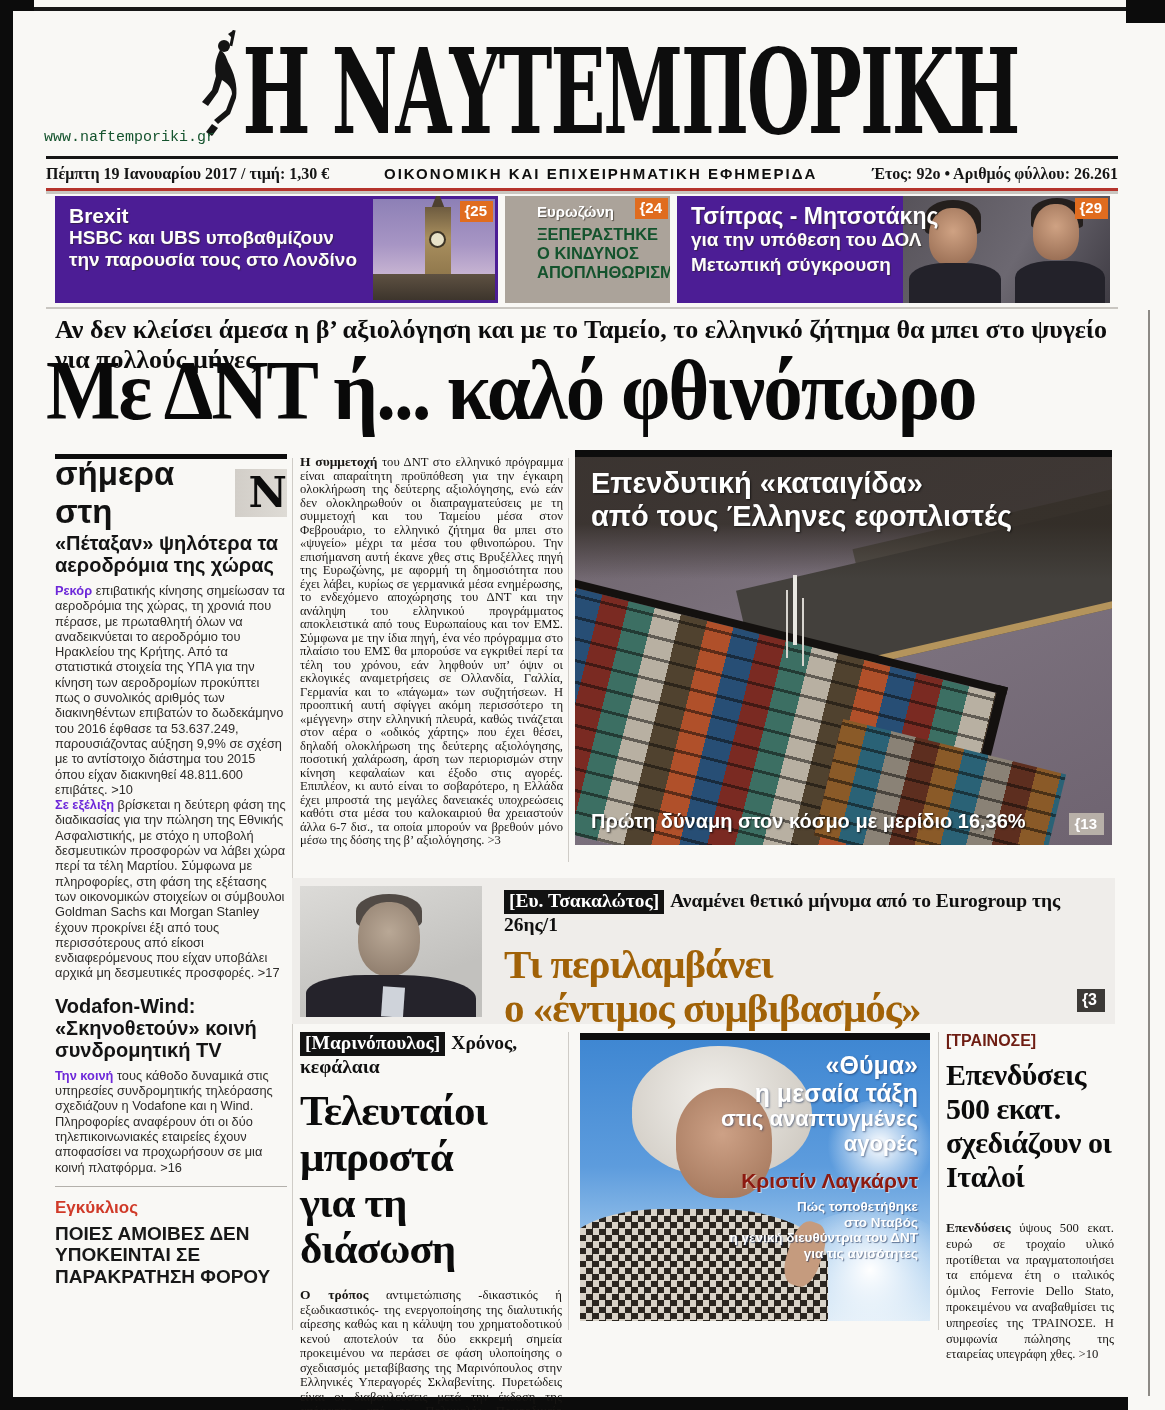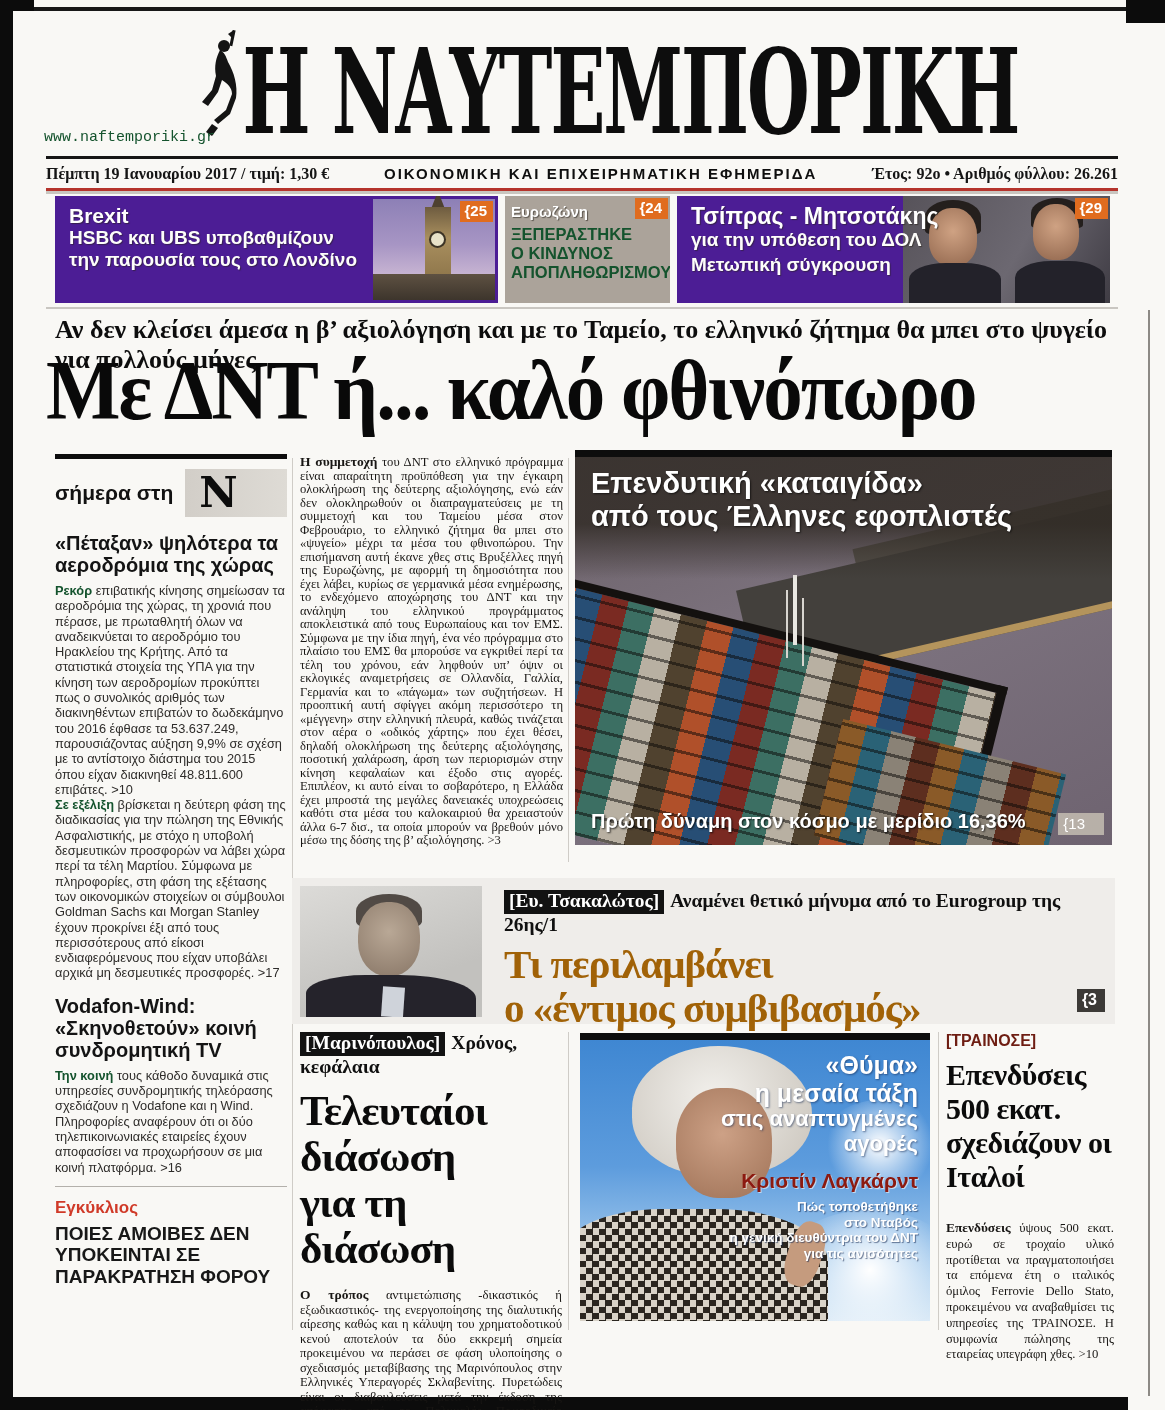--- a/index.html
+++ b/index.html
@@ -56,26 +56,26 @@
   .lead-headline{left:46px;top:342px;width:1085px;font-family:"Liberation Serif",serif;font-weight:900;font-size:79px;
         letter-spacing:-2px;color:#090909;transform:scaleY(1.08);transform-origin:top left;white-space:nowrap;}
 
   
   .v-div{background:#cfccc7;width:1px;}
 
   
   .sidebar{left:55px;top:454px;width:232px;height:878px;overflow:hidden;}
   .sb-rule{height:5px;background:#0d0d0d;margin-bottom:9px;}
   .sb-head{display:flex;align-items:center;height:50px;margin-bottom:6px;}
-  .sb-head .lbl{font-weight:bold;font-size:21px;color:#121212;}
+  .sb-head .lbl{font-weight:bold;font-size:33px;color:#121212;}
   .n-box{flex:1;margin-left:12px;height:48px;background:linear-gradient(90deg,#d2cec8,#dedbd5);display:flex;align-items:center;padding-left:14px;}
   .n-box .n{font-family:"DejaVu Serif",serif;font-weight:bold;font-size:42px;color:#0c0c0c;line-height:1;}
   .sb-title{font-weight:bold;font-size:20px;line-height:22px;color:#141414;margin:14px 0 7px;}
   .sb-body{font-size:12.8px;line-height:15.3px;color:#2e2c2a;}
-  .sb-body b{color:#14532d;}
+  .sb-body b{color:#6d28d9;}
   .sb-hr{border:0;border-top:1px solid #b3b0ab;margin:11px 0;}
   .red{color:#d03a28;}
   .sb-caps{font-weight:bold;font-size:19px;line-height:21.5px;color:#181818;}
 
   
   .main-article{left:300px;top:455px;width:263px;max-height:412px;overflow:hidden;
         font-family:"Liberation Serif",serif;font-size:12.6px;line-height:13.5px;text-align:justify;color:#181614;}
   .main-article b{font-size:13.5px;}
 
   
@@ -89,21 +89,21 @@
         background:
           repeating-linear-gradient(0deg, rgba(10,8,6,.5) 0 3px, transparent 3px 21px),
           repeating-linear-gradient(90deg,#b0502a 0 27px,#274e75 27px 54px,#7a2a22 54px 81px,#3c6f63 81px 108px,#b8b0a2 108px 135px,#50422f 135px 162px);
         border-top:8px solid #14110f;border-right:10px solid #14110f;}
   .hull2{position:absolute;left:250px;bottom:-20px;width:230px;height:120px;transform:rotate(14deg);z-index:2;
         background:
           repeating-linear-gradient(0deg, rgba(10,8,6,.5) 0 3px, transparent 3px 19px),
           repeating-linear-gradient(90deg,#8a5a28 0 25px,#2a6276 25px 50px,#8a8276 50px 75px,#5d2e1f 75px 100px);}
   .mast{position:absolute;left:218px;top:118px;width:4px;height:70px;background:#e9e7e2;z-index:3;box-shadow:-8px 14px 0 -1px #d8d5cf,8px 22px 0 -1px #d8d5cf;}
   .ship-cap{position:absolute;left:16px;bottom:12px;color:#fff;font-weight:bold;font-size:20px;text-shadow:1px 1px 2px rgba(0,0,0,.75);z-index:5;}
-  .tag-light{position:absolute;right:8px;bottom:10px;background:rgba(196,189,178,.85);color:#fff;font-weight:normal;font-size:15px;padding:2px 19px 3px 5px;z-index:5;}
+  .tag-light{position:absolute;right:8px;bottom:10px;background:rgba(196,189,178,.85);color:#fff;font-weight:bold;font-size:15px;padding:2px 7px 3px 5px;z-index:5;}
 
   
   .band{left:292px;top:878px;width:823px;height:146px;background:#efedea;}
   .tsak-photo{position:absolute;left:8px;top:8px;width:182px;height:131px;background:linear-gradient(160deg,#dcdbd8,#c2c1be 70%);overflow:hidden;}
   .ts-head{position:absolute;left:58px;top:16px;width:62px;height:74px;border-radius:46%;background:radial-gradient(circle at 50% 40%,#b9a896,#8d7b6b 90%);}
   .ts-hair{position:absolute;left:56px;top:8px;width:66px;height:34px;border-radius:50% 50% 20% 20%;background:#514a45;}
   .ts-body{position:absolute;left:6px;bottom:-10px;width:170px;height:52px;border-radius:35% 45% 0 0;background:#25232b;}
   .ts-shirt{position:absolute;left:82px;bottom:0;width:22px;height:30px;background:#cfd3da;transform:rotate(4deg);}
   .band-content{position:absolute;left:212px;top:12px;right:16px;}
   .band-kick{font-family:"Liberation Serif",serif;font-weight:bold;font-size:19.5px;color:#101010;}
@@ -183,21 +183,21 @@
     <div class="bigben">
       <div class="bb-spire"></div>
       <div class="bb-tower"></div>
       <div class="bb-clock"></div>
       <div class="bb-base"></div>
       <div class="tag" style="top:2px;right:2px;">{25</div>
     </div>
   </div>
 
   <div class="abs teaser teaser2">
-    <div class="pad" style="padding-left:6px;">
+    <div class="pad" style="padding-left:6px;margin-left:26px;">
       <div class="t-kick" style="font-size:15px;">Ευρωζώνη</div>
       <div class="t-dark" style="margin-top:4px;">ΞΕΠΕΡΑΣΤΗΚΕ</div>
       <div class="t-dark">Ο ΚΙΝΔΥΝΟΣ</div>
       <div class="t-dark">ΑΠΟΠΛΗΘΩΡΙΣΜΟΥ</div>
     </div>
     <div class="tag" style="top:2px;right:2px;">{24</div>
   </div>
 
   <div class="abs teaser teaser3">
     <div class="pad">
@@ -294,21 +294,21 @@
     </div>
     <div class="tag-dark">{3</div>
   </div>
 
   <div class="abs marin">
     <div class="marin-kick">
       <span class="kick-box">[Μαρινόπουλος]</span><span>Χρόνος, κεφάλαια</span>
     </div>
     <div class="marin-h">
       <span>Τελευταίοι</span><br>
-      <span>διάσωση</span><br>
+      <span>μπροστά</span><br>
       <span>για τη διάσωση</span>
     </div>
     <div class="marin-body">
       <b>Ο τρόπος</b> <span>αντιμετώπισης -δικαστικός ή εξωδικαστικός- της ενεργοποίησης της διαλυτικής αίρεσης καθώς και η κάλυψη του χρηματοδοτικού κενού αποτελούν τα δύο εκκρεμή σημεία προκειμένου να περάσει σε φάση υλοποίησης ο σχεδιασμός μεταβίβασης της Μαρινόπουλος στην Ελληνικές Υπεραγορές Σκλαβενίτης. Πυρετώδεις είναι οι διαβουλεύσεις μετά την έκδοση της απόφασης από το Πολυμελές Πρωτοδικείο Αθηνών. &gt;15</span>
     </div>
   </div>
 
   <div class="abs lag-bar"></div>
   <div class="abs lagarde">
     <div class="lg-cloud" style="left:200px;top:170px;width:180px;height:120px;"></div>

